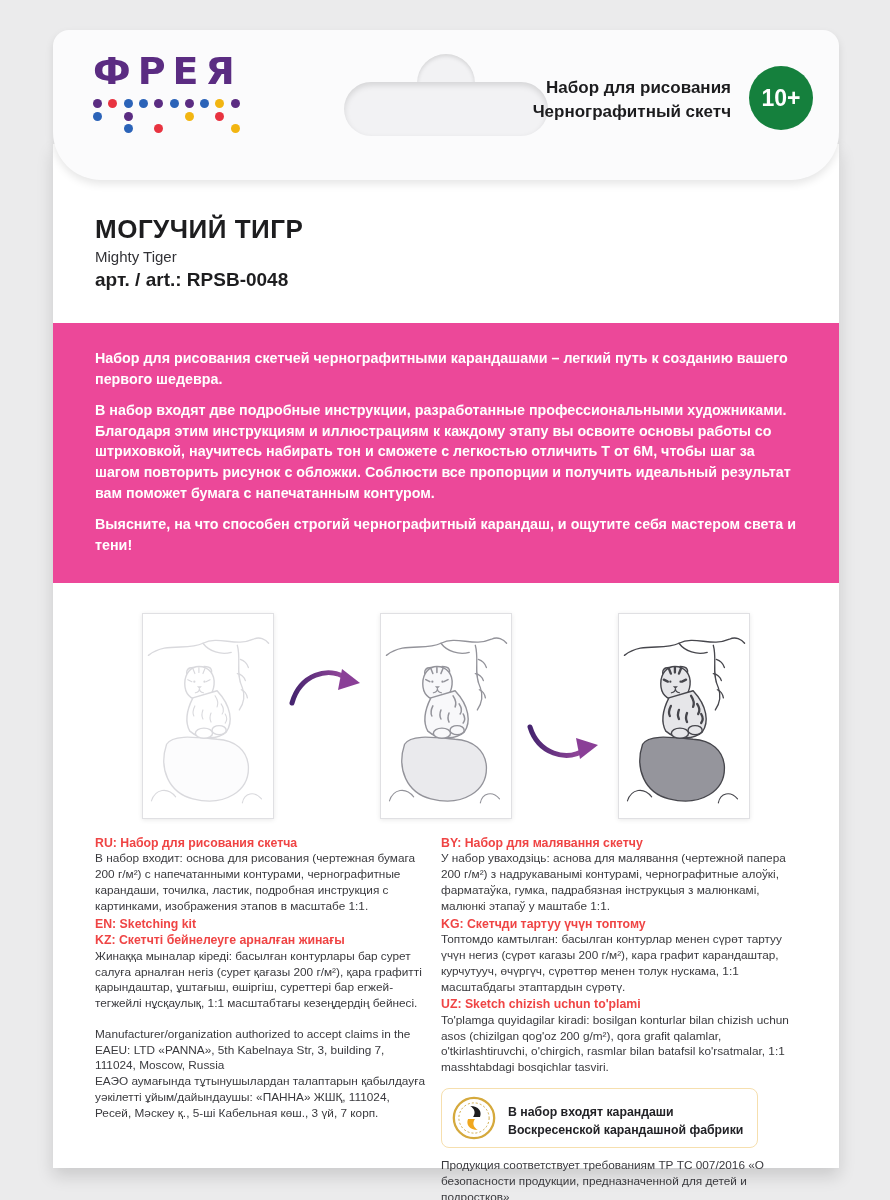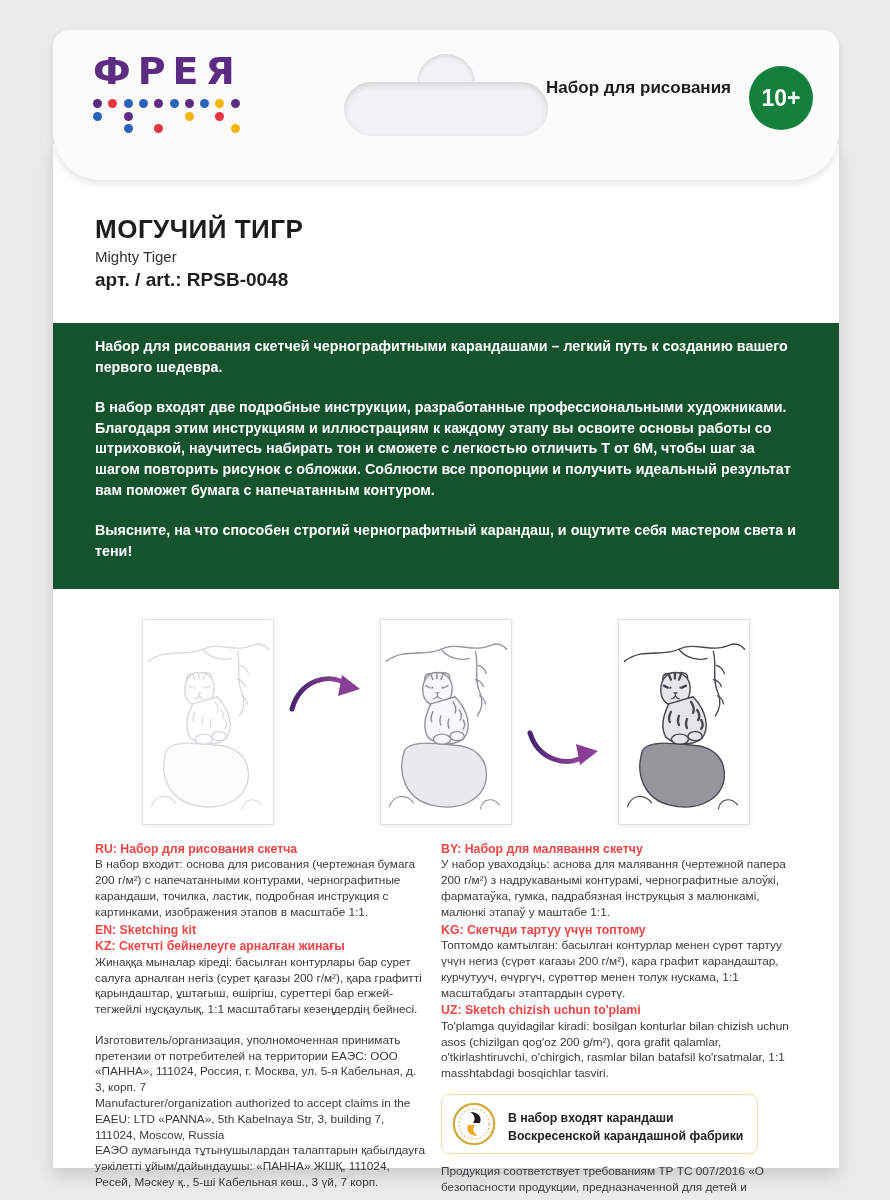--- a/index.html
+++ b/index.html
@@ -23,23 +23,23 @@
              color:#fff;font-size:23px;font-weight:bold;display:flex;align-items:center;justify-content:center;}
 
   
   .card{position:absolute;left:53px;top:144px;width:786px;height:1024px;background:#fff;
         box-shadow:0 8px 16px rgba(0,0,0,.14);z-index:1;padding:0 42px;box-sizing:border-box;}
   .title-row{display:flex;justify-content:space-between;align-items:flex-start;padding-top:70px;flex-direction:column;}
   h1{margin:0;font-size:26px;font-weight:bold;letter-spacing:.5px;color:#1d1d1f;}
   .subtitle{font-size:15px;color:#323236;margin-top:3px;}
   .article{font-size:19px;font-weight:bold;color:#1d1d1f;margin-top:4px;}
 
-  .desc{margin:32px -42px 0;background:#14532d;color:#fff;padding:13px 42px 27px;}
+  .desc{margin:32px -42px 0;background:#ec4899;color:#fff;padding:25px 42px 27px;}
   .desc p{margin:0;font-size:14.3px;font-weight:bold;line-height:1.46;}
-  .desc p + p{margin-top:19px;}
+  .desc p + p{margin-top:10px;}
 
   
   .stages{margin-top:30px;display:flex;align-items:center;justify-content:center;}
   .frame{width:124px;height:198px;background:#fff;border:1px solid #e0e0e3;box-shadow:0 1px 5px rgba(0,0,0,.09);
          padding:3px;box-sizing:content-box;}
   .tiger{width:100%;height:100%;display:block;}
   .stage1{--ink:#d9d9dd;--sw:1.1;--rockfill:#fcfcfd;--tigerfill:#ffffff;}
   .stage2{--ink:#93939a;--sw:1.5;--rockfill:#eaeaed;--tigerfill:#f8f8fa;}
   .stage3{--ink:#46464c;--sw:2.3;--rockfill:#95959c;--tigerfill:#e6e6e9;}
   .arrow{width:86px;flex:none;}
@@ -87,20 +87,21 @@
           <span class="ldot" style="left: 61.2px; top: 25.2px; background: rgb(232, 51, 64);"></span>
           <span class="ldot" style="left: 137.7px; top: 25.2px; background: rgb(242, 181, 17);"></span>
         </div>
     </div>
     <div class="euro-slot">
       <div class="slot-bump"></div>
       <div class="slot-bar"></div>
     </div>
     <div class="ptype">
       <div>Набор для рисования</div>
+      <div>Чернографитный скетч</div>
     </div>
     <div class="age-badge">10+</div>
   </div>
 
   <div class="card">
 
     <div class="title-row">
       <div>
         <h1>МОГУЧИЙ ТИГР</h1>
         <div class="subtitle">Mighty Tiger</div>
@@ -247,21 +248,20 @@
     <div class="cols">
 
       <div class="col-left">
         <p class="blk-h">RU: Набор для рисования скетча</p>
         <p class="blk-b">В набор входит: основа для рисования (чертежная бумага 200 г/м²) с напечатанными контурами, чернографитные карандаши, точилка, ластик, подробная инструкция с картинками, изображения этапов в масштабе 1:1.</p>
         <p class="blk-h">EN: Sketching kit</p>
         <p class="blk-h">KZ: Скетчті бейнелеуге арналған жинағы</p>
         <p class="blk-b">Жинаққа мыналар кіреді: басылған контурлары бар сурет салуға арналған негіз (сурет қағазы 200 г/м²), қара графитті қарындаштар, ұштағыш, өшіргіш, суреттері бар егжей-тегжейлі нұсқаулық, 1:1 масштабтағы кезеңдердің бейнесі.</p>
 
         <div class="manufacturer">
-          <p>Изготовитель/организация, уполномоченная принимать претензии от потребителей на территории ЕАЭС: ООО «ПАННА», 111024, Россия, г. Москва, ул. 5-я Кабельная, д. 3, корп. 7</p>
           <p>Manufacturer/organization authorized to accept claims in the EAEU: LTD «PANNA», 5th Kabelnaya Str, 3, building 7, 111024, Moscow, Russia</p>
           <p>ЕАЭО аумағында тұтынушылардан талаптарын қабылдауға уәкілетті ұйым/дайындаушы: «ПАННА» ЖШҚ, 111024, Ресей, Мәскеу қ., 5-ші Кабельная көш., 3 үй, 7 корп.</p>
         </div>
 
       </div>
 
       <div class="col-right">
         <p class="blk-h">BY: Набор для малявання скетчу</p>
         <p class="blk-b">У набор уваходзіць: аснова для малявання (чертежной папера 200 г/м²) з надрукаванымі контурамі, чернографитные алоўкі, фарматаўка, гумка, падрабязная інструкцыя з малюнкамі, малюнкі этапаў у маштабе 1:1.</p>
         <p class="blk-h">KG: Скетчди тартуу үчүн топтому</p>

